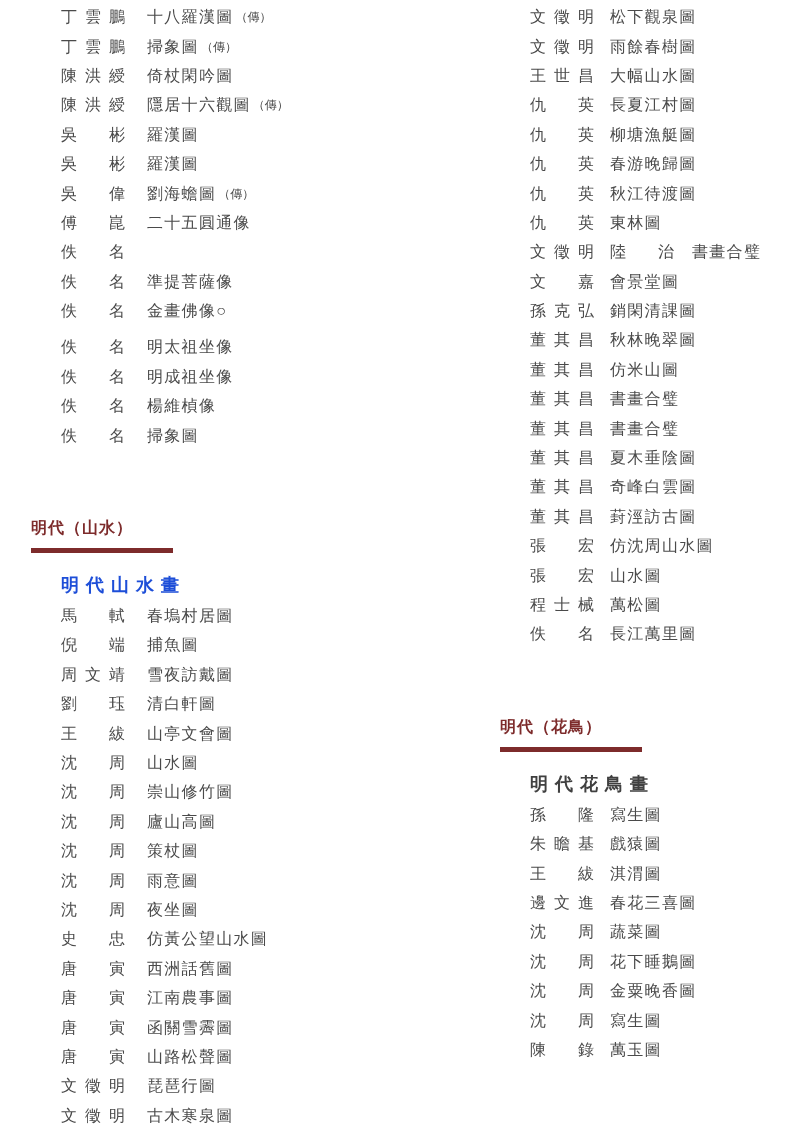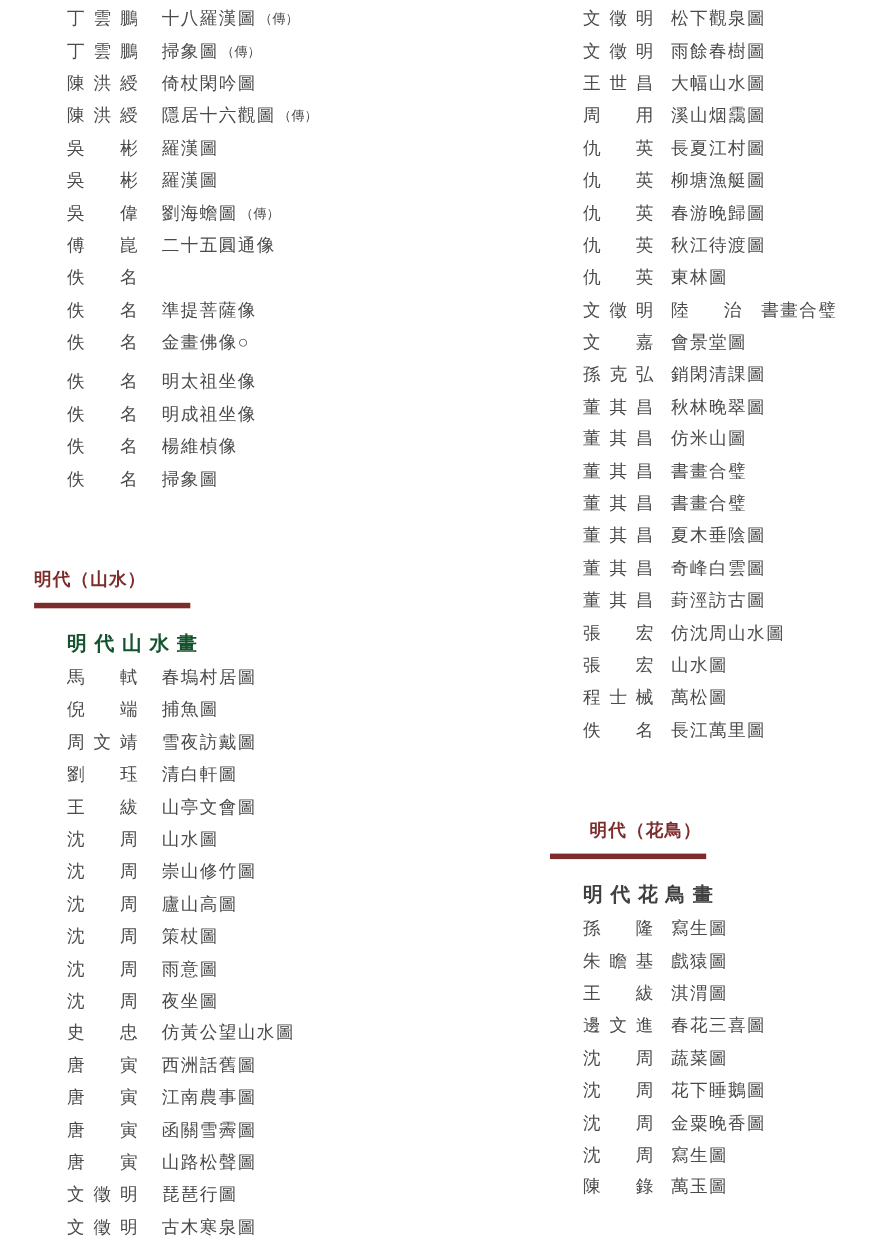--- a/index.html
+++ b/index.html
@@ -150,21 +150,21 @@
         </div>
         <div class="row">
           <span class="artist">佚名</span>
           <span class="title">掃象圖</span>
         </div>
       </div>
       <div class="section-header-block">
         <h2 class="section-header" style="color: rgb(125, 43, 43);">明代（山水）</h2>
         <div class="header-underline" style="background: rgb(125, 43, 43);"></div>
       </div>
-      <h3 class="subheader" style="color: #14532d;">明代山水畫</h3>
+      <h3 class="subheader" style="color: #1d4ed8;">明代山水畫</h3>
       <div class="rows">
         <div class="row">
           <span class="artist">馬軾</span>
           <span class="title">春塢村居圖</span>
         </div>
         <div class="row">
           <span class="artist">倪端</span>
           <span class="title">捕魚圖</span>
         </div>
         <div class="row">
@@ -241,24 +241,20 @@
         </div>
         <div class="row">
           <span class="artist">文徵明</span>
           <span class="title">雨餘春樹圖</span>
         </div>
         <div class="row">
           <span class="artist">王世昌</span>
           <span class="title">大幅山水圖</span>
         </div>
         <div class="row">
-          <span class="artist">周用</span>
-          <span class="title">溪山烟靄圖</span>
-        </div>
-        <div class="row">
           <span class="artist">仇英</span>
           <span class="title">長夏江村圖</span>
         </div>
         <div class="row">
           <span class="artist">仇英</span>
           <span class="title">柳塘漁艇圖</span>
         </div>
         <div class="row">
           <span class="artist">仇英</span>
           <span class="title">春游晚歸圖</span>
@@ -323,21 +319,21 @@
         <div class="row">
           <span class="artist">程士械</span>
           <span class="title">萬松圖</span>
         </div>
         <div class="row">
           <span class="artist">佚名</span>
           <span class="title">長江萬里圖</span>
         </div>
       </div>
       <div class="section-header-block">
-        <h2 class="section-header" style="color: rgb(125, 43, 43); margin-left: 36px;">明代（花鳥）</h2>
+        <h2 class="section-header" style="color: rgb(125, 43, 43);">明代（花鳥）</h2>
         <div class="header-underline" style="background: rgb(125, 43, 43);"></div>
       </div>
       <h3 class="subheader" style="color: #404040;">明代花鳥畫</h3>
       <div class="rows">
         <div class="row">
           <span class="artist">孫隆</span>
           <span class="title">寫生圖</span>
         </div>
         <div class="row">
           <span class="artist">朱瞻基</span>

